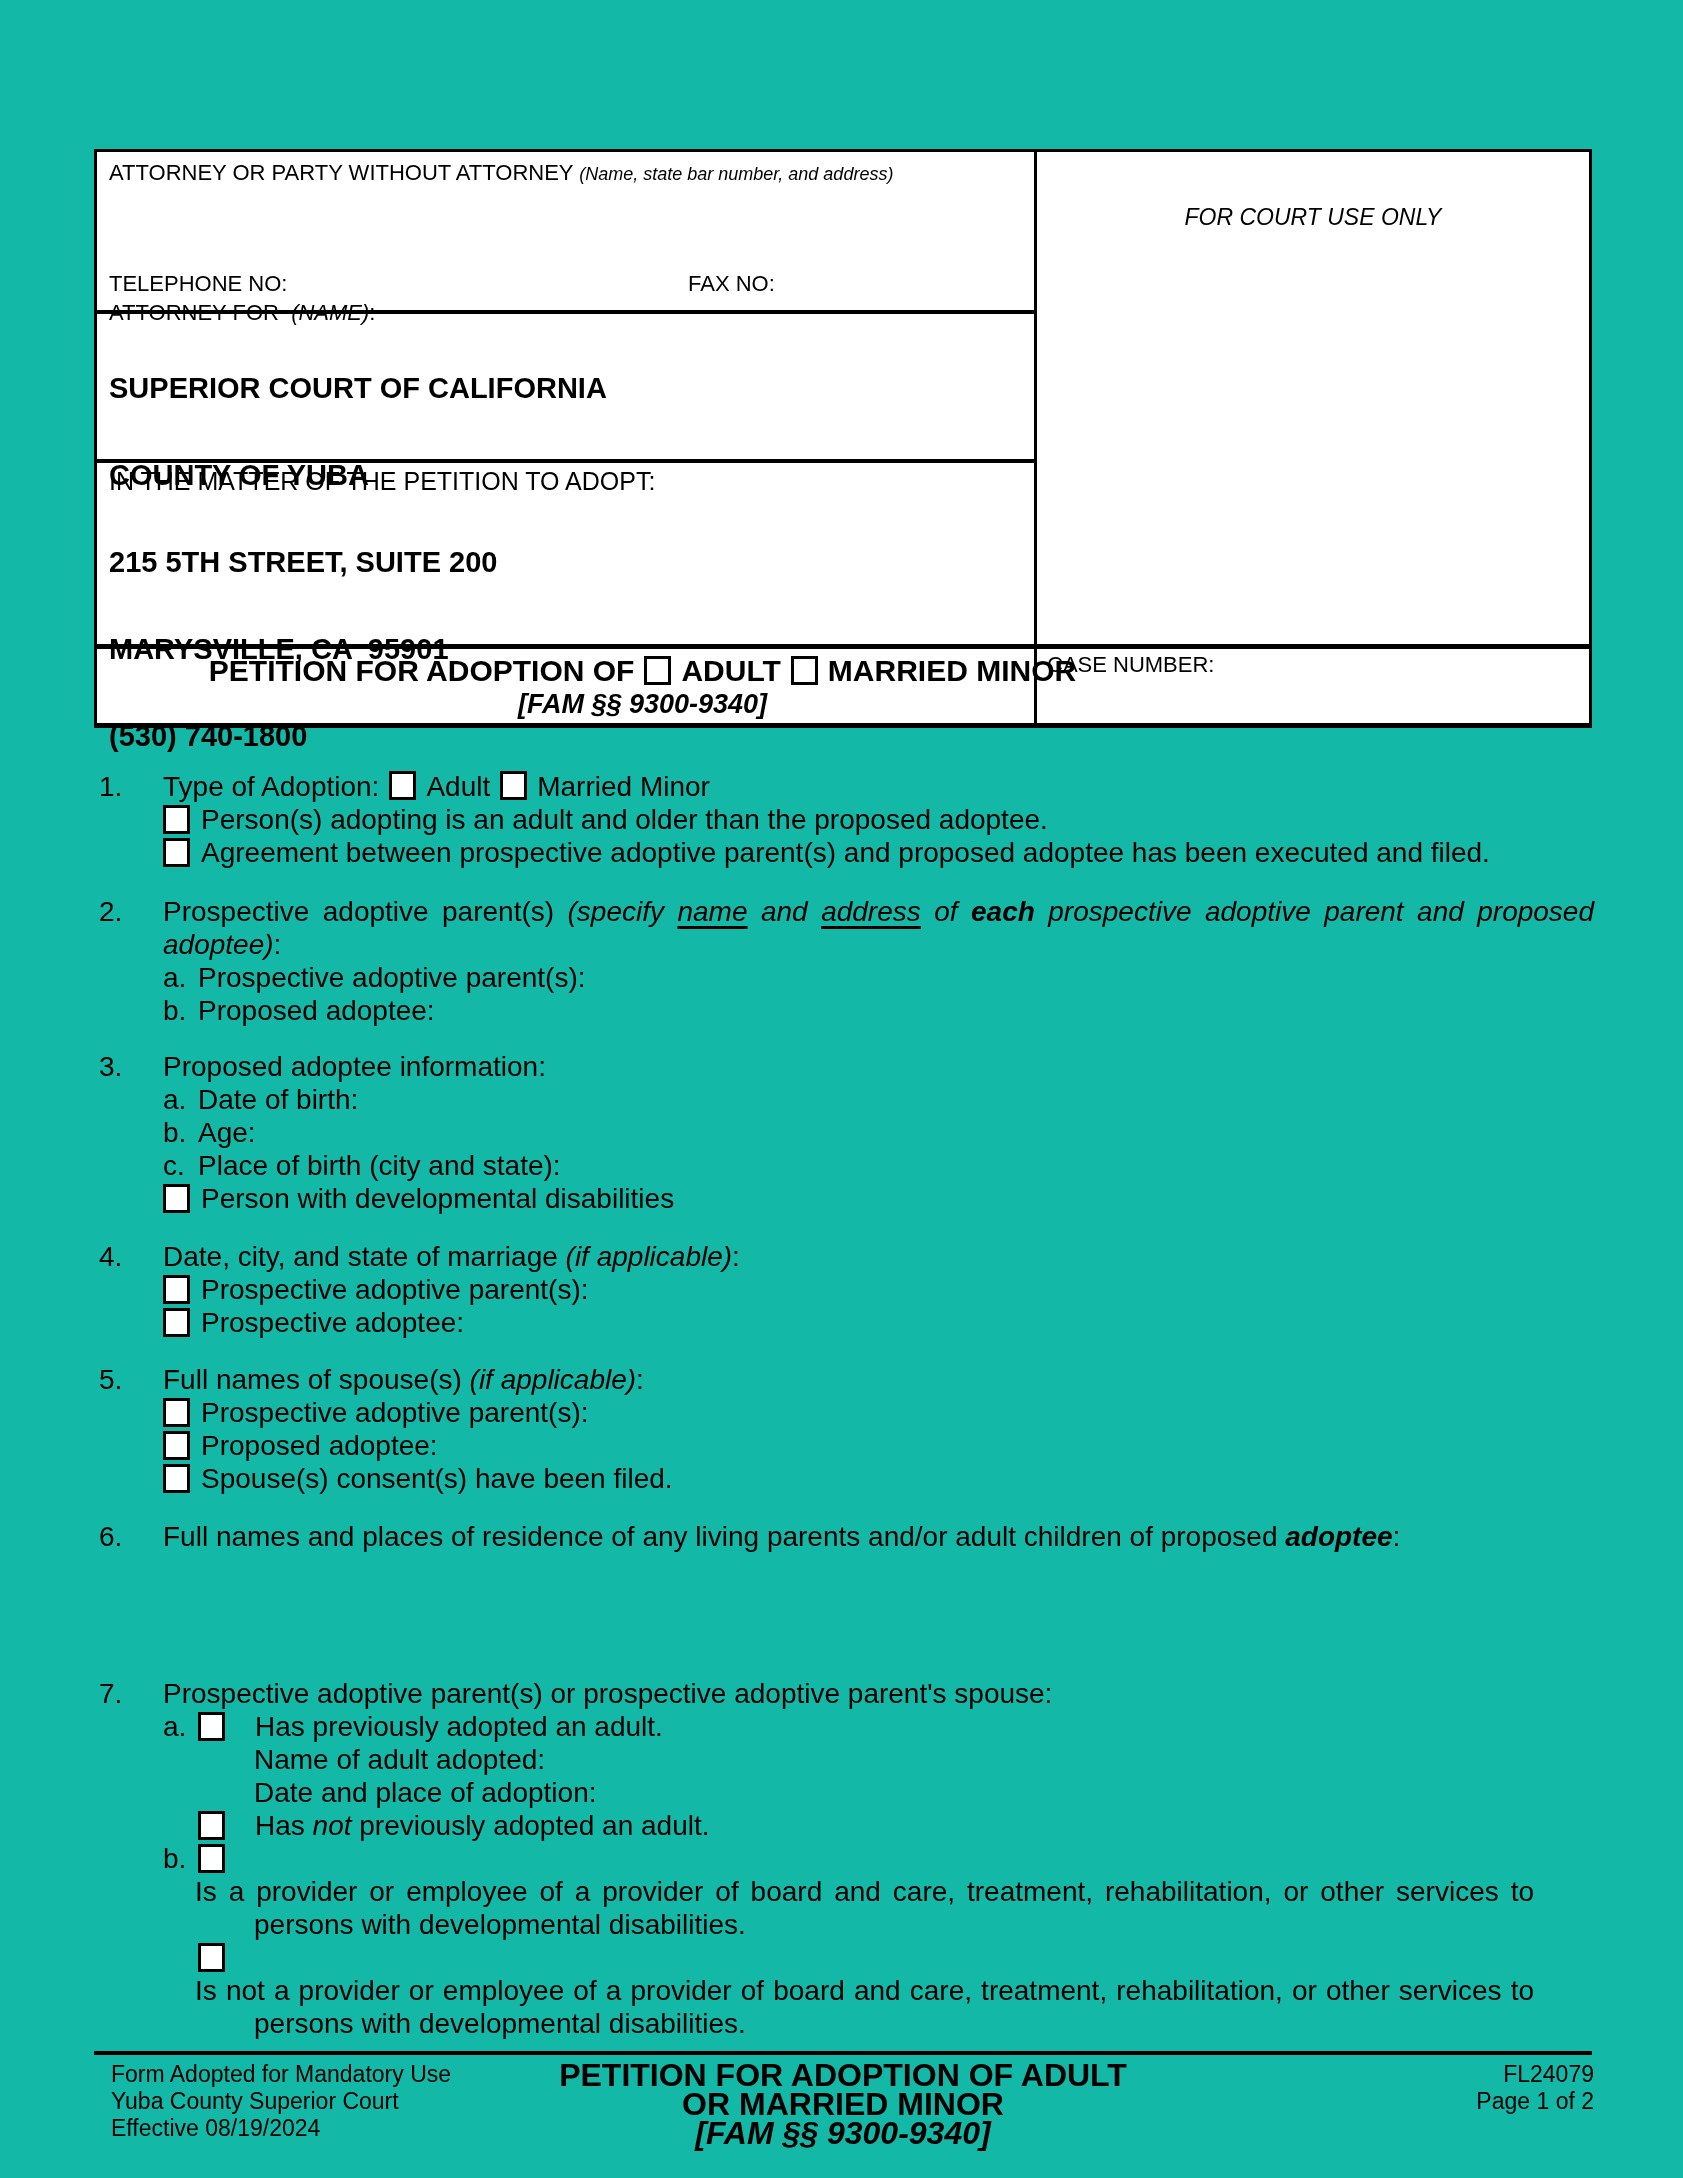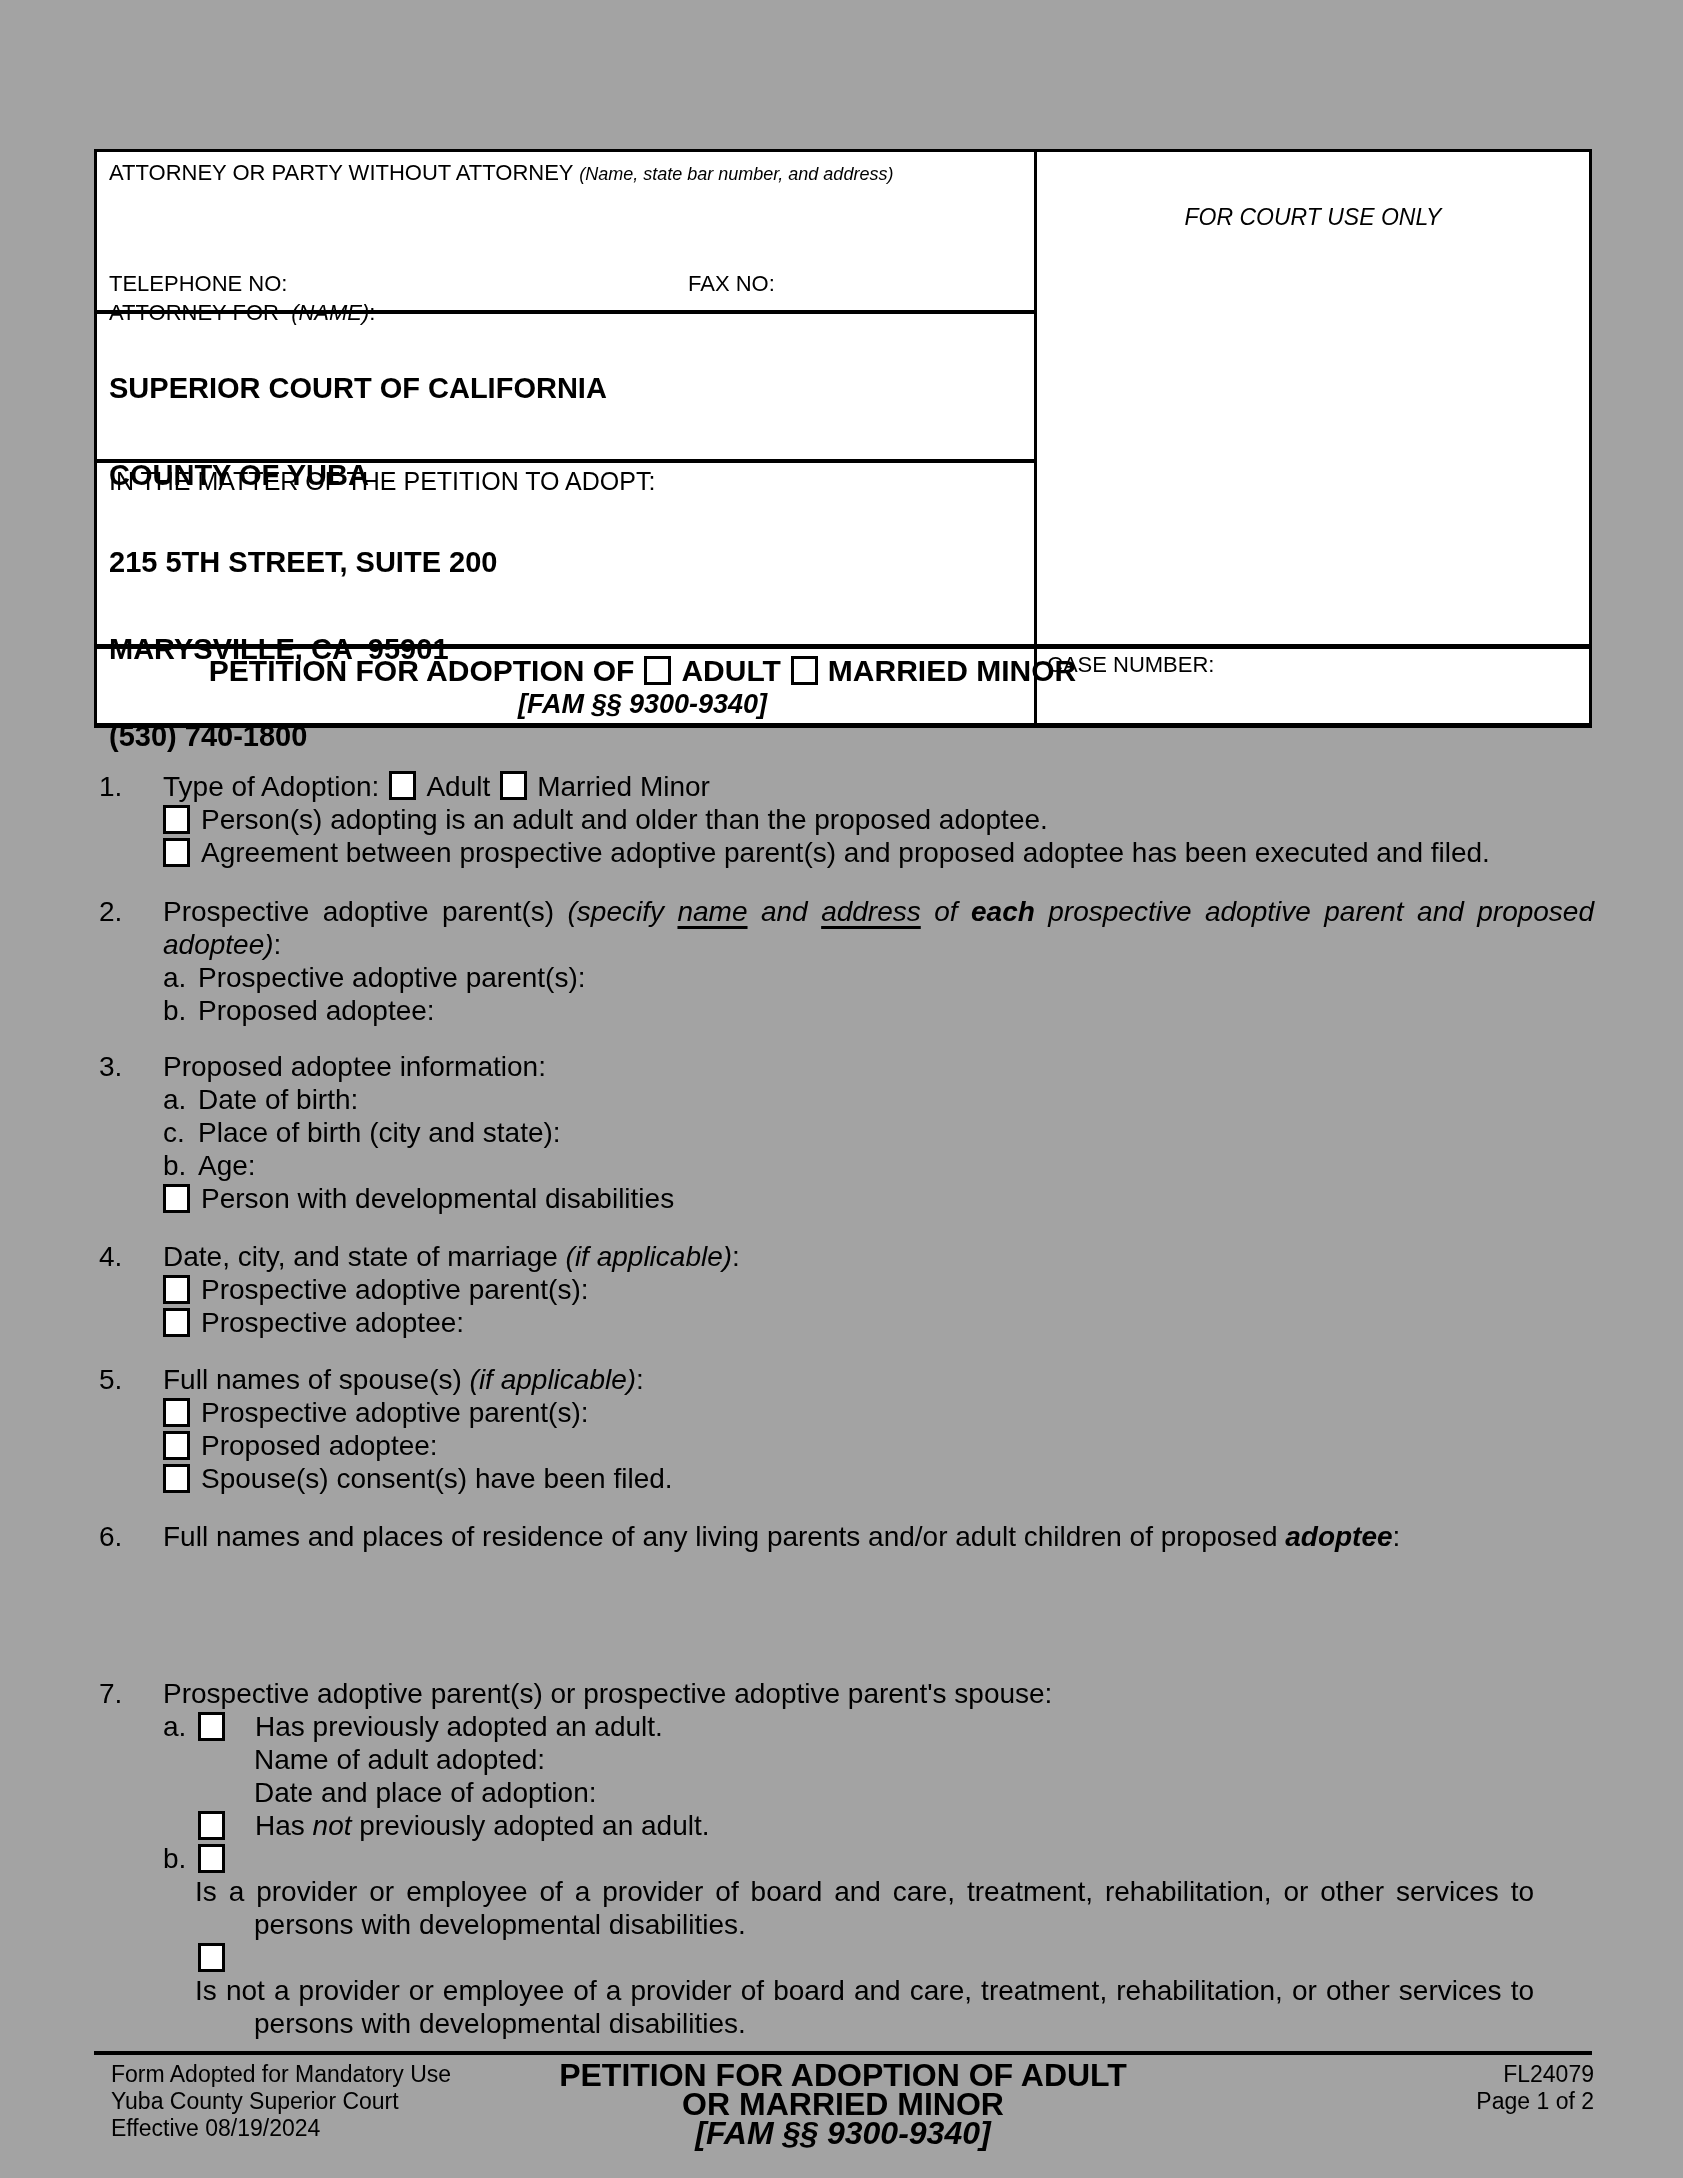--- a/index.html
+++ b/index.html
@@ -1,18 +1,18 @@
 <!DOCTYPE html>
 <html><head>
 <meta charset="utf-8">
 <style>
   * { margin:0; padding:0; }
   html,body { background:#ffffff; }
   .page {
-    position:relative; width:1683px; height:2178px; background:#a3a3a3;
+    position:relative; width:1683px; height:2178px; background:#14b8a6;
     font-family:"Liberation Sans", sans-serif; color:#000;
     overflow:hidden;
   }
   .pre { white-space:pre-wrap; }
   .i  { font-style:italic; }
   .bi { font-weight:bold; font-style:italic; }
   .u  { text-decoration:underline; text-decoration-thickness:2.5px; text-underline-offset:5px; }
 
   
   .hdr {
@@ -126,22 +126,22 @@
       <div class="line"><span class="sublabel">a.</span><span>Prospective adoptive parent(s):</span></div>
       <div class="line"><span class="sublabel">b.</span><span>Proposed adoptee:</span></div>
     </div>
   </div>
 
   <div class="item" style="top:1050px;">
     <div class="inum">3.</div>
     <div class="icontent">
       <div class="line">Proposed adoptee information:</div>
       <div class="line"><span class="sublabel">a.</span><span>Date of birth:</span></div>
+      <div class="line"><span class="sublabel">b.</span><span>Age:</span></div>
       <div class="line"><span class="sublabel">c.</span><span>Place of birth (city and state):</span></div>
-      <div class="line"><span class="sublabel">b.</span><span>Age:</span></div>
       <div class="line"><span class="cb cb-l"></span><span>Person with developmental disabilities</span></div>
     </div>
   </div>
 
   <div class="item" style="top:1240px;">
     <div class="inum">4.</div>
     <div class="icontent">
       <div class="line"><span>Date, city, and state of marriage </span><span class="i">(if applicable)</span><span>:</span></div>
       <div class="line"><span class="cb cb-l"></span><span>Prospective adoptive parent(s):</span></div>
       <div class="line"><span class="cb cb-l"></span><span>Prospective adoptee:</span></div>

